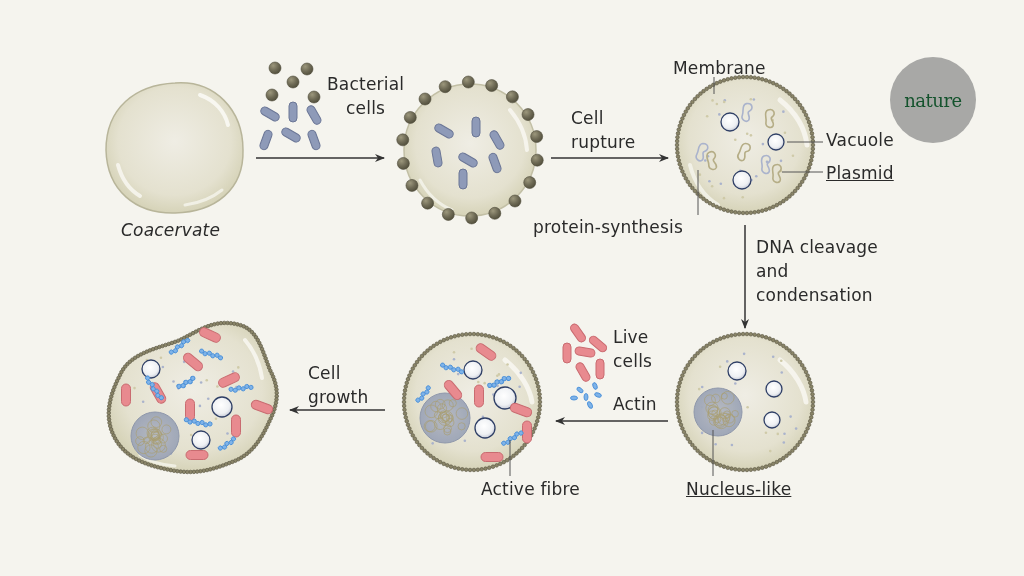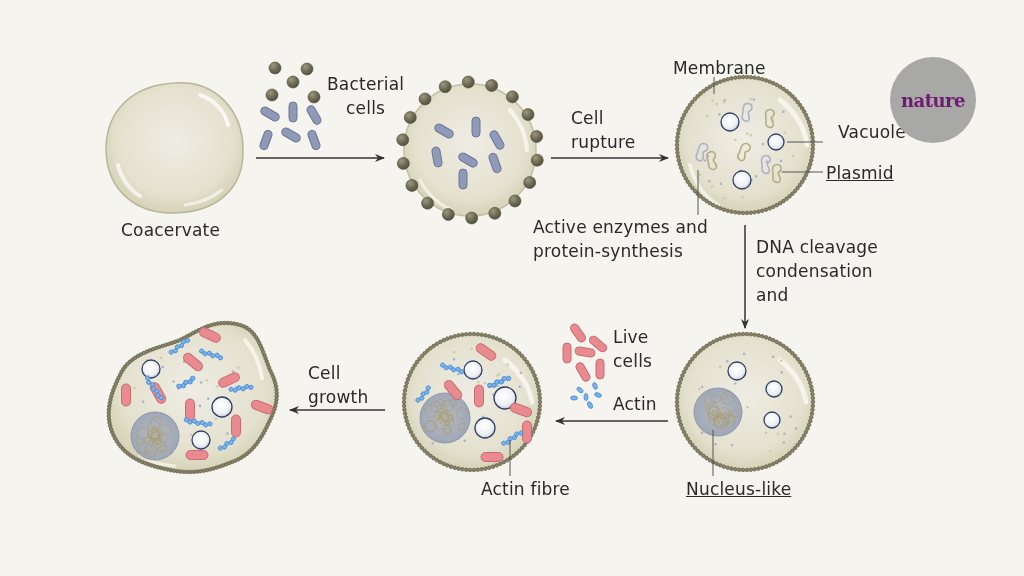--- a/index.html
+++ b/index.html
@@ -13,21 +13,21 @@
   .lbl {
     position: absolute; color: #2a2a2a; font-size: 17px; line-height: 24px;
     white-space: nowrap; letter-spacing: 0.2px;
   }
   .logo {
     position: absolute; left: 890px; top: 57px; width: 86px; height: 86px;
     border-radius: 50%; background: #a8a8a6;
     display: flex; align-items: center; justify-content: center;
   }
   .logo span {
-    color: #701a75; font-family: "DejaVu Serif", serif; font-size: 18px; font-weight: bold;
+    color: #14532d; font-family: "DejaVu Serif", serif; font-size: 18px; font-weight: normal;
     letter-spacing: -0.5px;
   }
 </style>
 </head>
 <body>
 
 <svg id="stage" viewBox="0 0 1024 576" xmlns="http://www.w3.org/2000/svg">
   <defs>
     <radialGradient id="cellGrad" cx="50%" cy="45%" r="55%">
       <stop offset="0%" stop-color="#efede4"></stop>
@@ -1039,46 +1039,45 @@
     <line x1="698" y1="170" x2="698" y2="215"></line>
     <line x1="713" y1="430" x2="713" y2="476"></line>
     <line x1="510" y1="440" x2="510" y2="476"></line>
   </g>
 </svg>
 
 <div class="lbl" style="left:327px;top:72px;text-align:center;">
   <div>Bacterial</div>
   <div>cells</div>
 </div>
-<div class="lbl" style="left:121px;top:218px;">Coacervate</div>
+<div class="lbl" style="left:121px;top:218px;font-style:italic;">Coacervate</div>
 <div class="lbl" style="left:571px;top:106px;">
   <div>Cell</div>
   <div>rupture</div>
 </div>
 <div class="lbl" style="left:673px;top:56px;">Membrane</div>
-<div class="lbl" style="left:826px;top:120px;margin-left:12px;">Vacuole</div>
+<div class="lbl" style="left:826px;top:128px;">Vacuole</div>
 <div class="lbl" style="left:826px;top:161px;text-decoration:underline;">Plasmid</div>
 <div class="lbl" style="left:533px;top:215px;">
-  <div>Active enzymes and</div>
   <div>protein-synthesis</div>
 </div>
 <div class="lbl" style="left:756px;top:235px;">
   <div>DNA cleavage</div>
+  <div>and</div>
   <div>condensation</div>
-  <div>and</div>
 </div>
 <div class="lbl" style="left:686px;top:477px;text-decoration:underline;">
   <div>Nucleus-like</div>
 </div>
 <div class="lbl" style="left:613px;top:325px;">
   <div>Live</div>
   <div>cells</div>
 </div>
 <div class="lbl" style="left:613px;top:392px;">Actin</div>
-<div class="lbl" style="left:481px;top:477px;">Actin fibre</div>
+<div class="lbl" style="left:481px;top:477px;">Active fibre</div>
 <div class="lbl" style="left:308px;top:361px;">
   <div>Cell</div>
   <div>growth</div>
 </div>
 
 <div class="logo">
   <span>nature</span>
 </div>
 
 </body></html>

